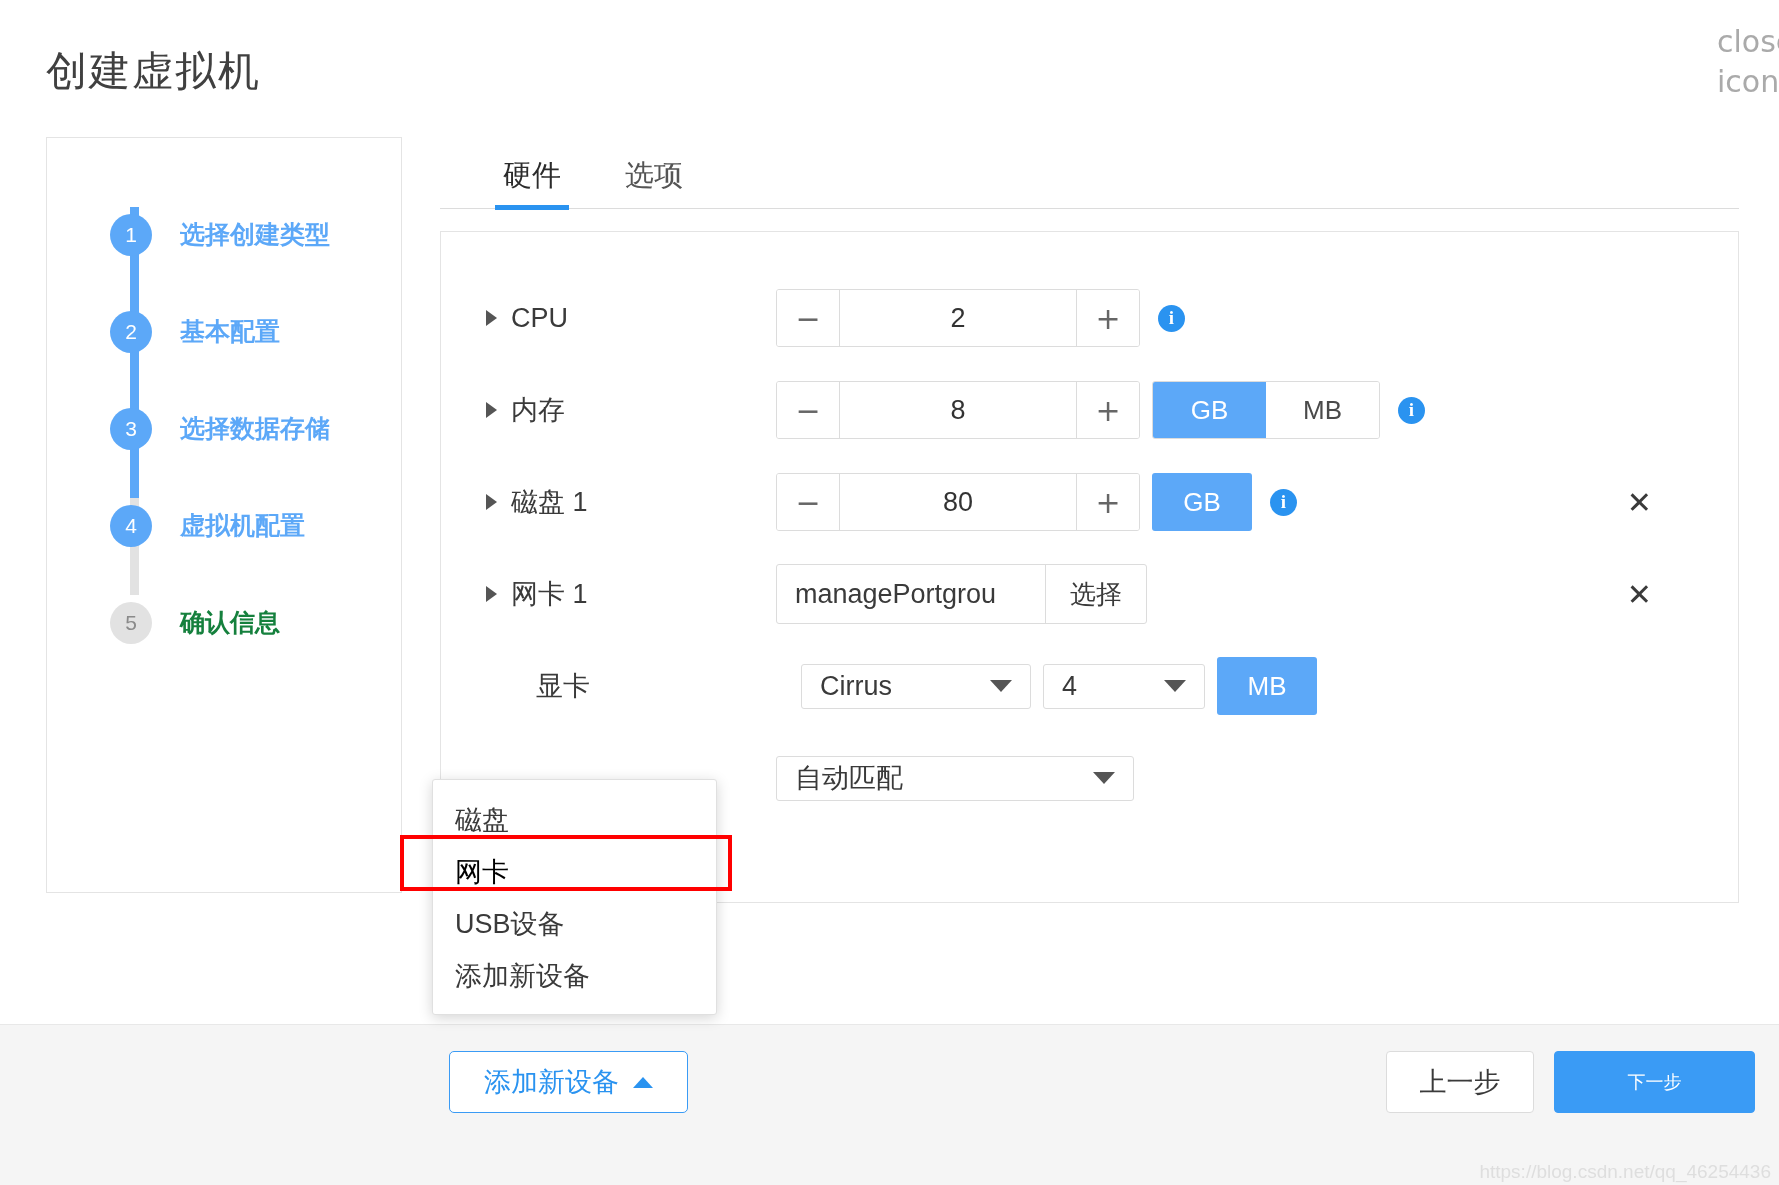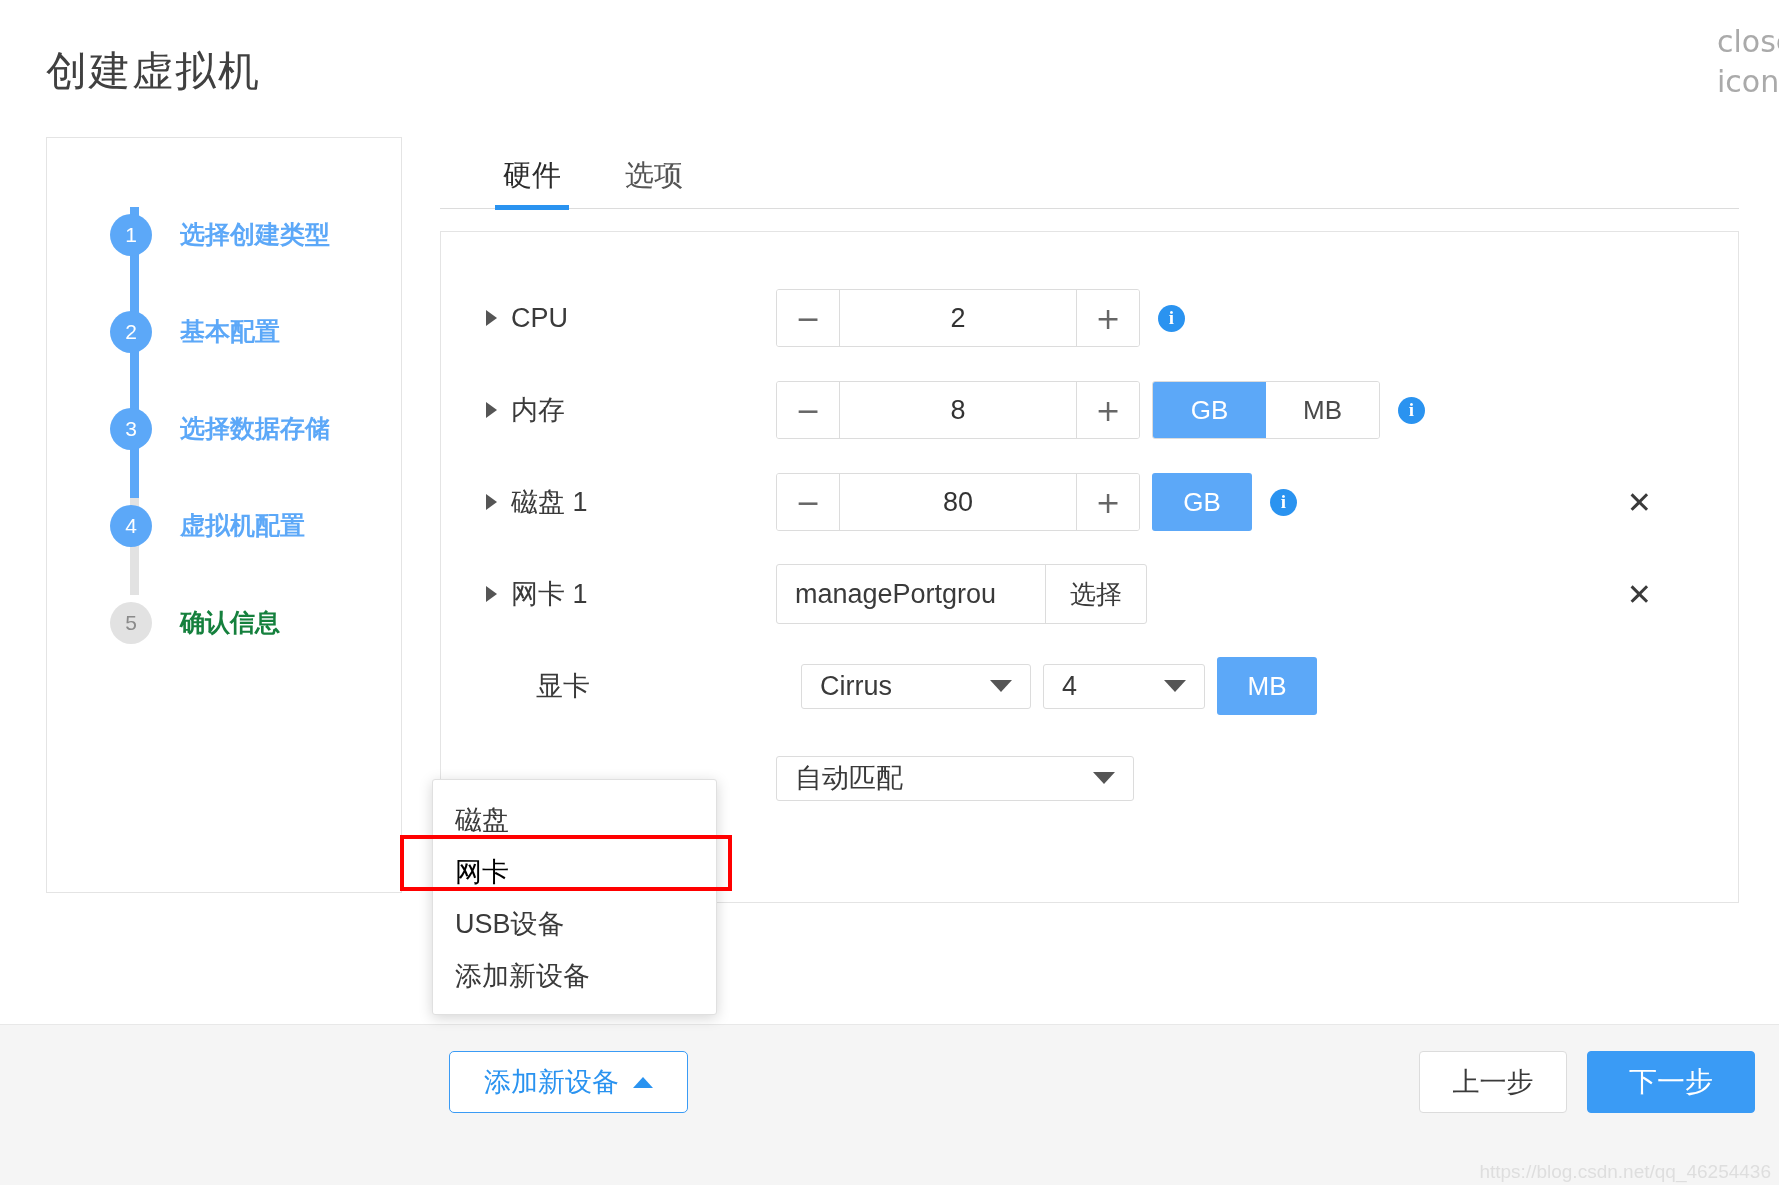--- a/index.html
+++ b/index.html
@@ -446,26 +446,26 @@
     font-size: 27px;
     color: #3a3a3a;
     display: flex;
     align-items: center;
     justify-content: center;
     cursor: pointer;
     user-select: none;
     box-sizing: border-box;
   }
   .btn-next {
-    width: 168px;
+    width: 201px;
     height: 62px;
     background: #3a9bf5;
     border: 1px solid #3a9bf5;
     border-radius: 4px;
-    font-size: 28px;
+    font-size: 18px;
     color: #fff;
     display: flex;
     align-items: center;
     justify-content: center;
     cursor: pointer;
     user-select: none;
     margin-left: 20px;
     box-sizing: border-box;
   }
 

